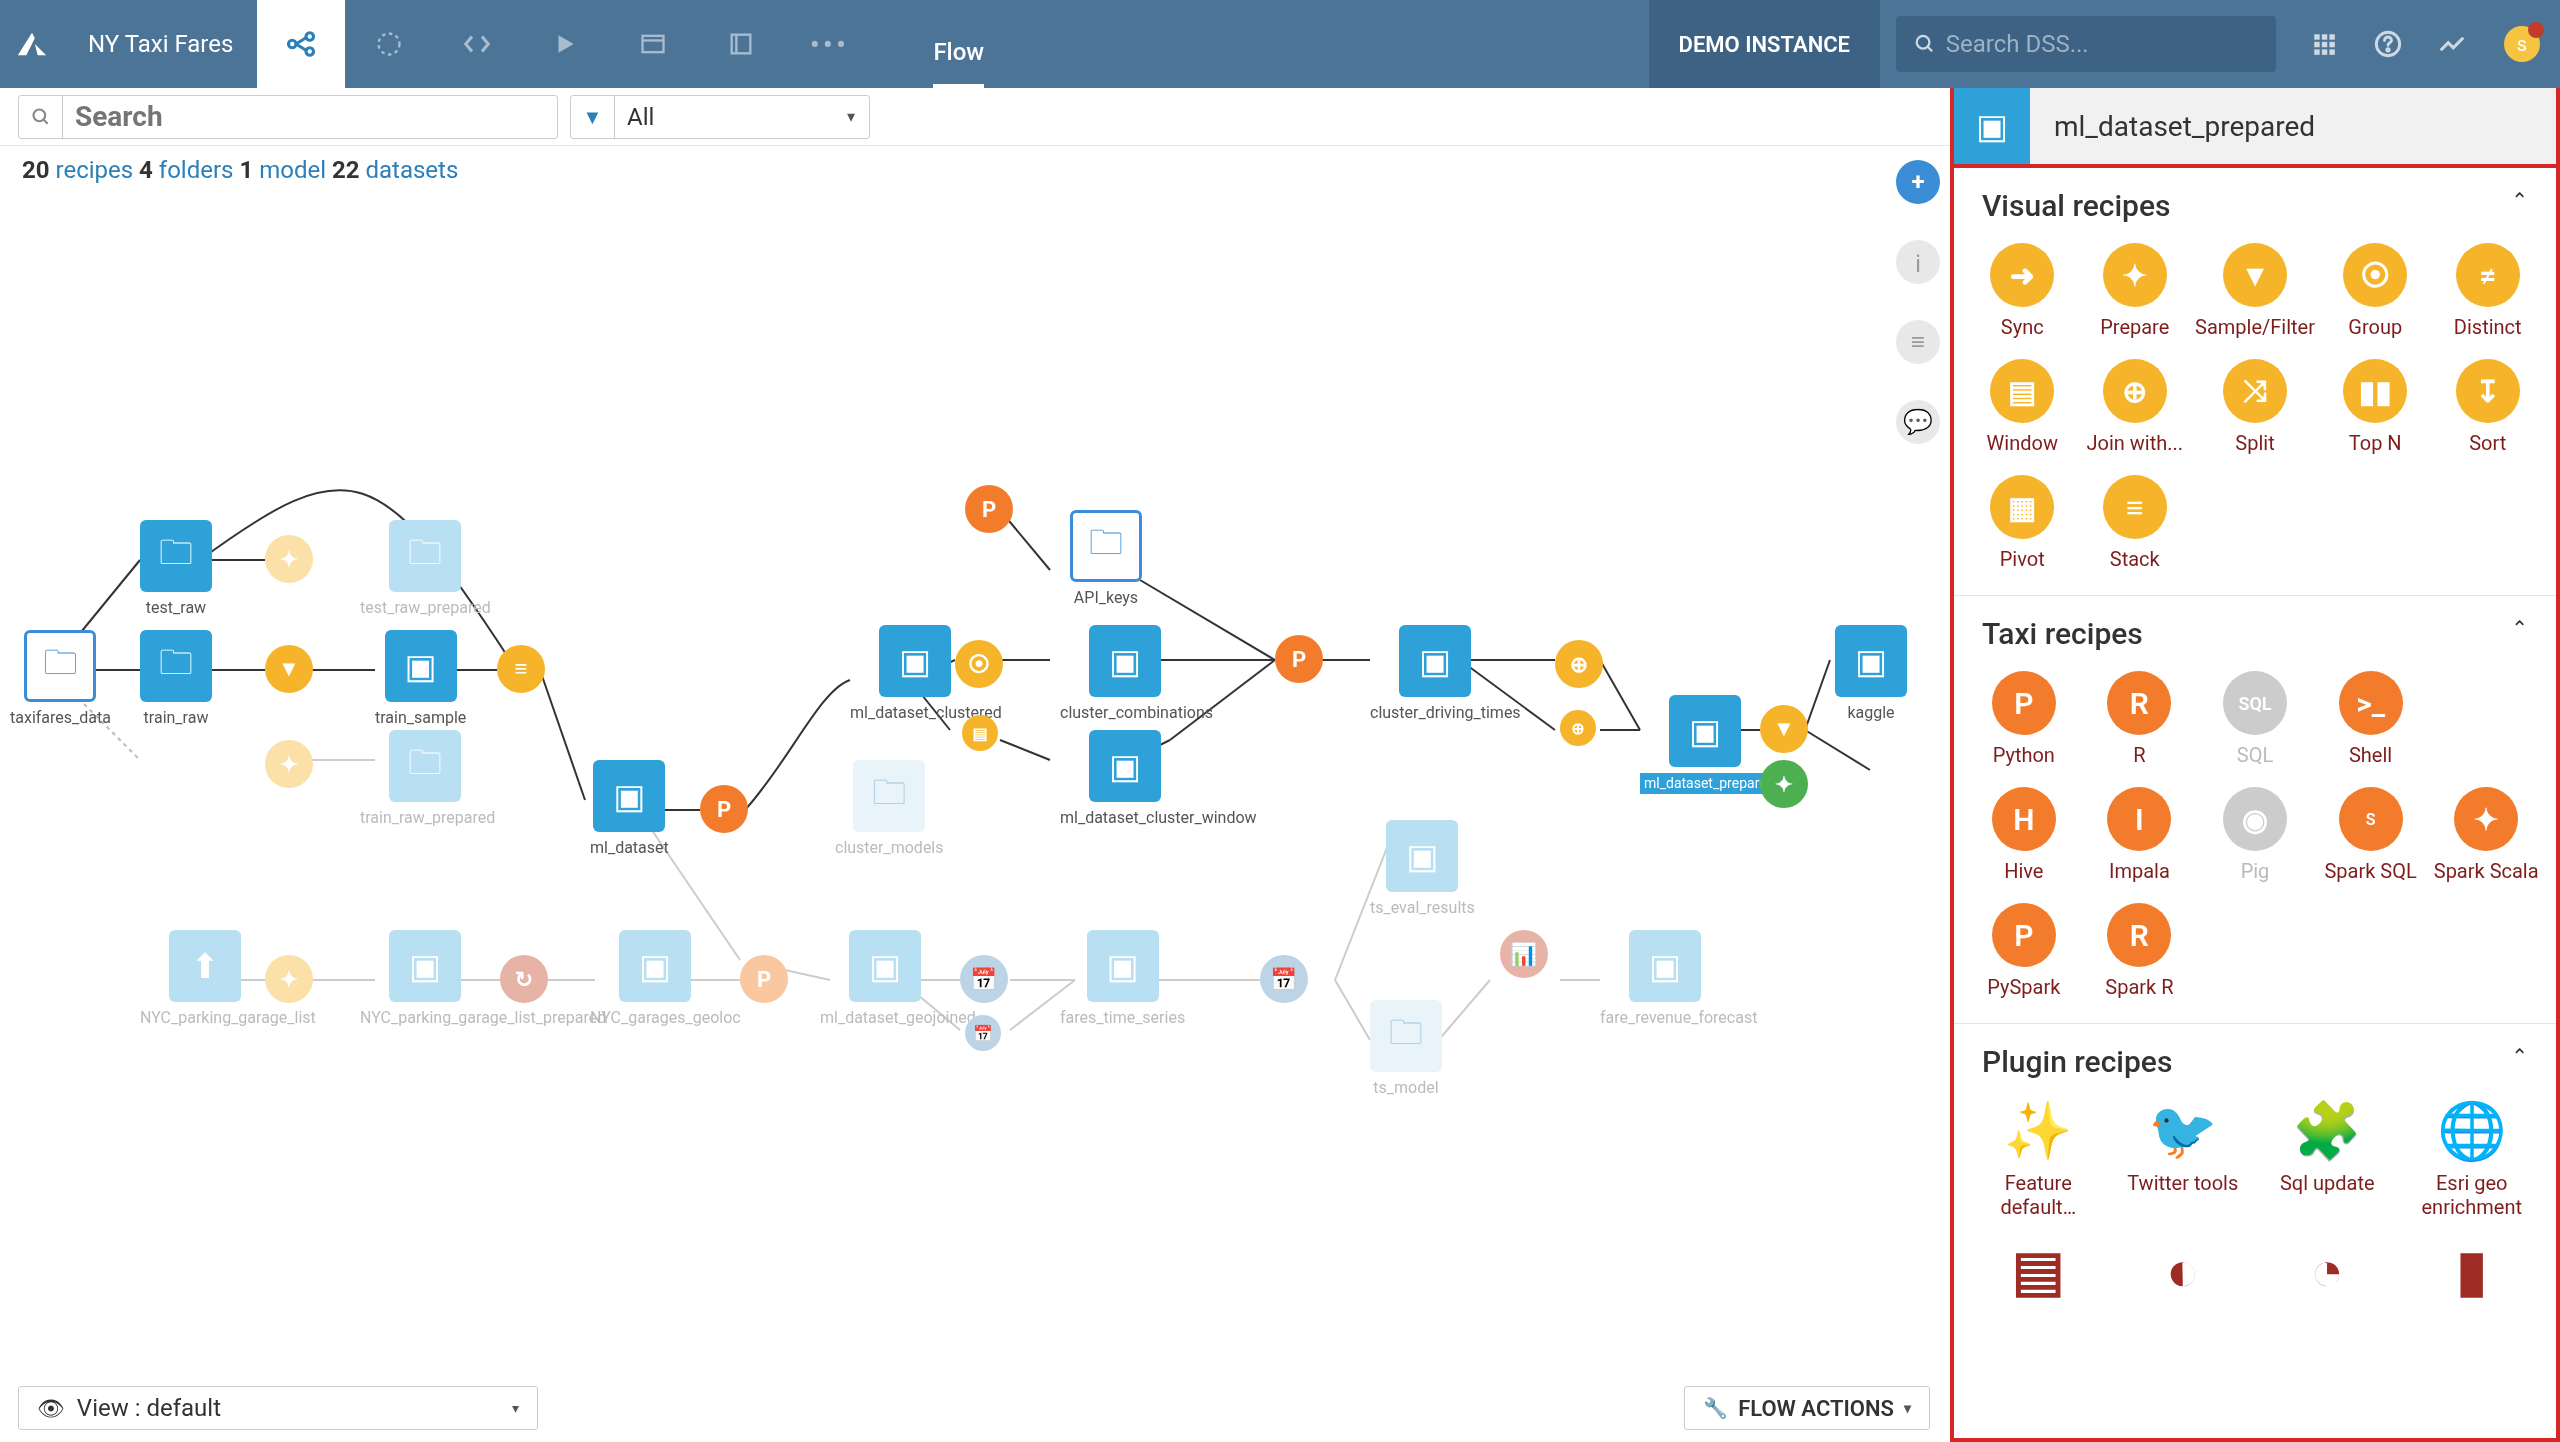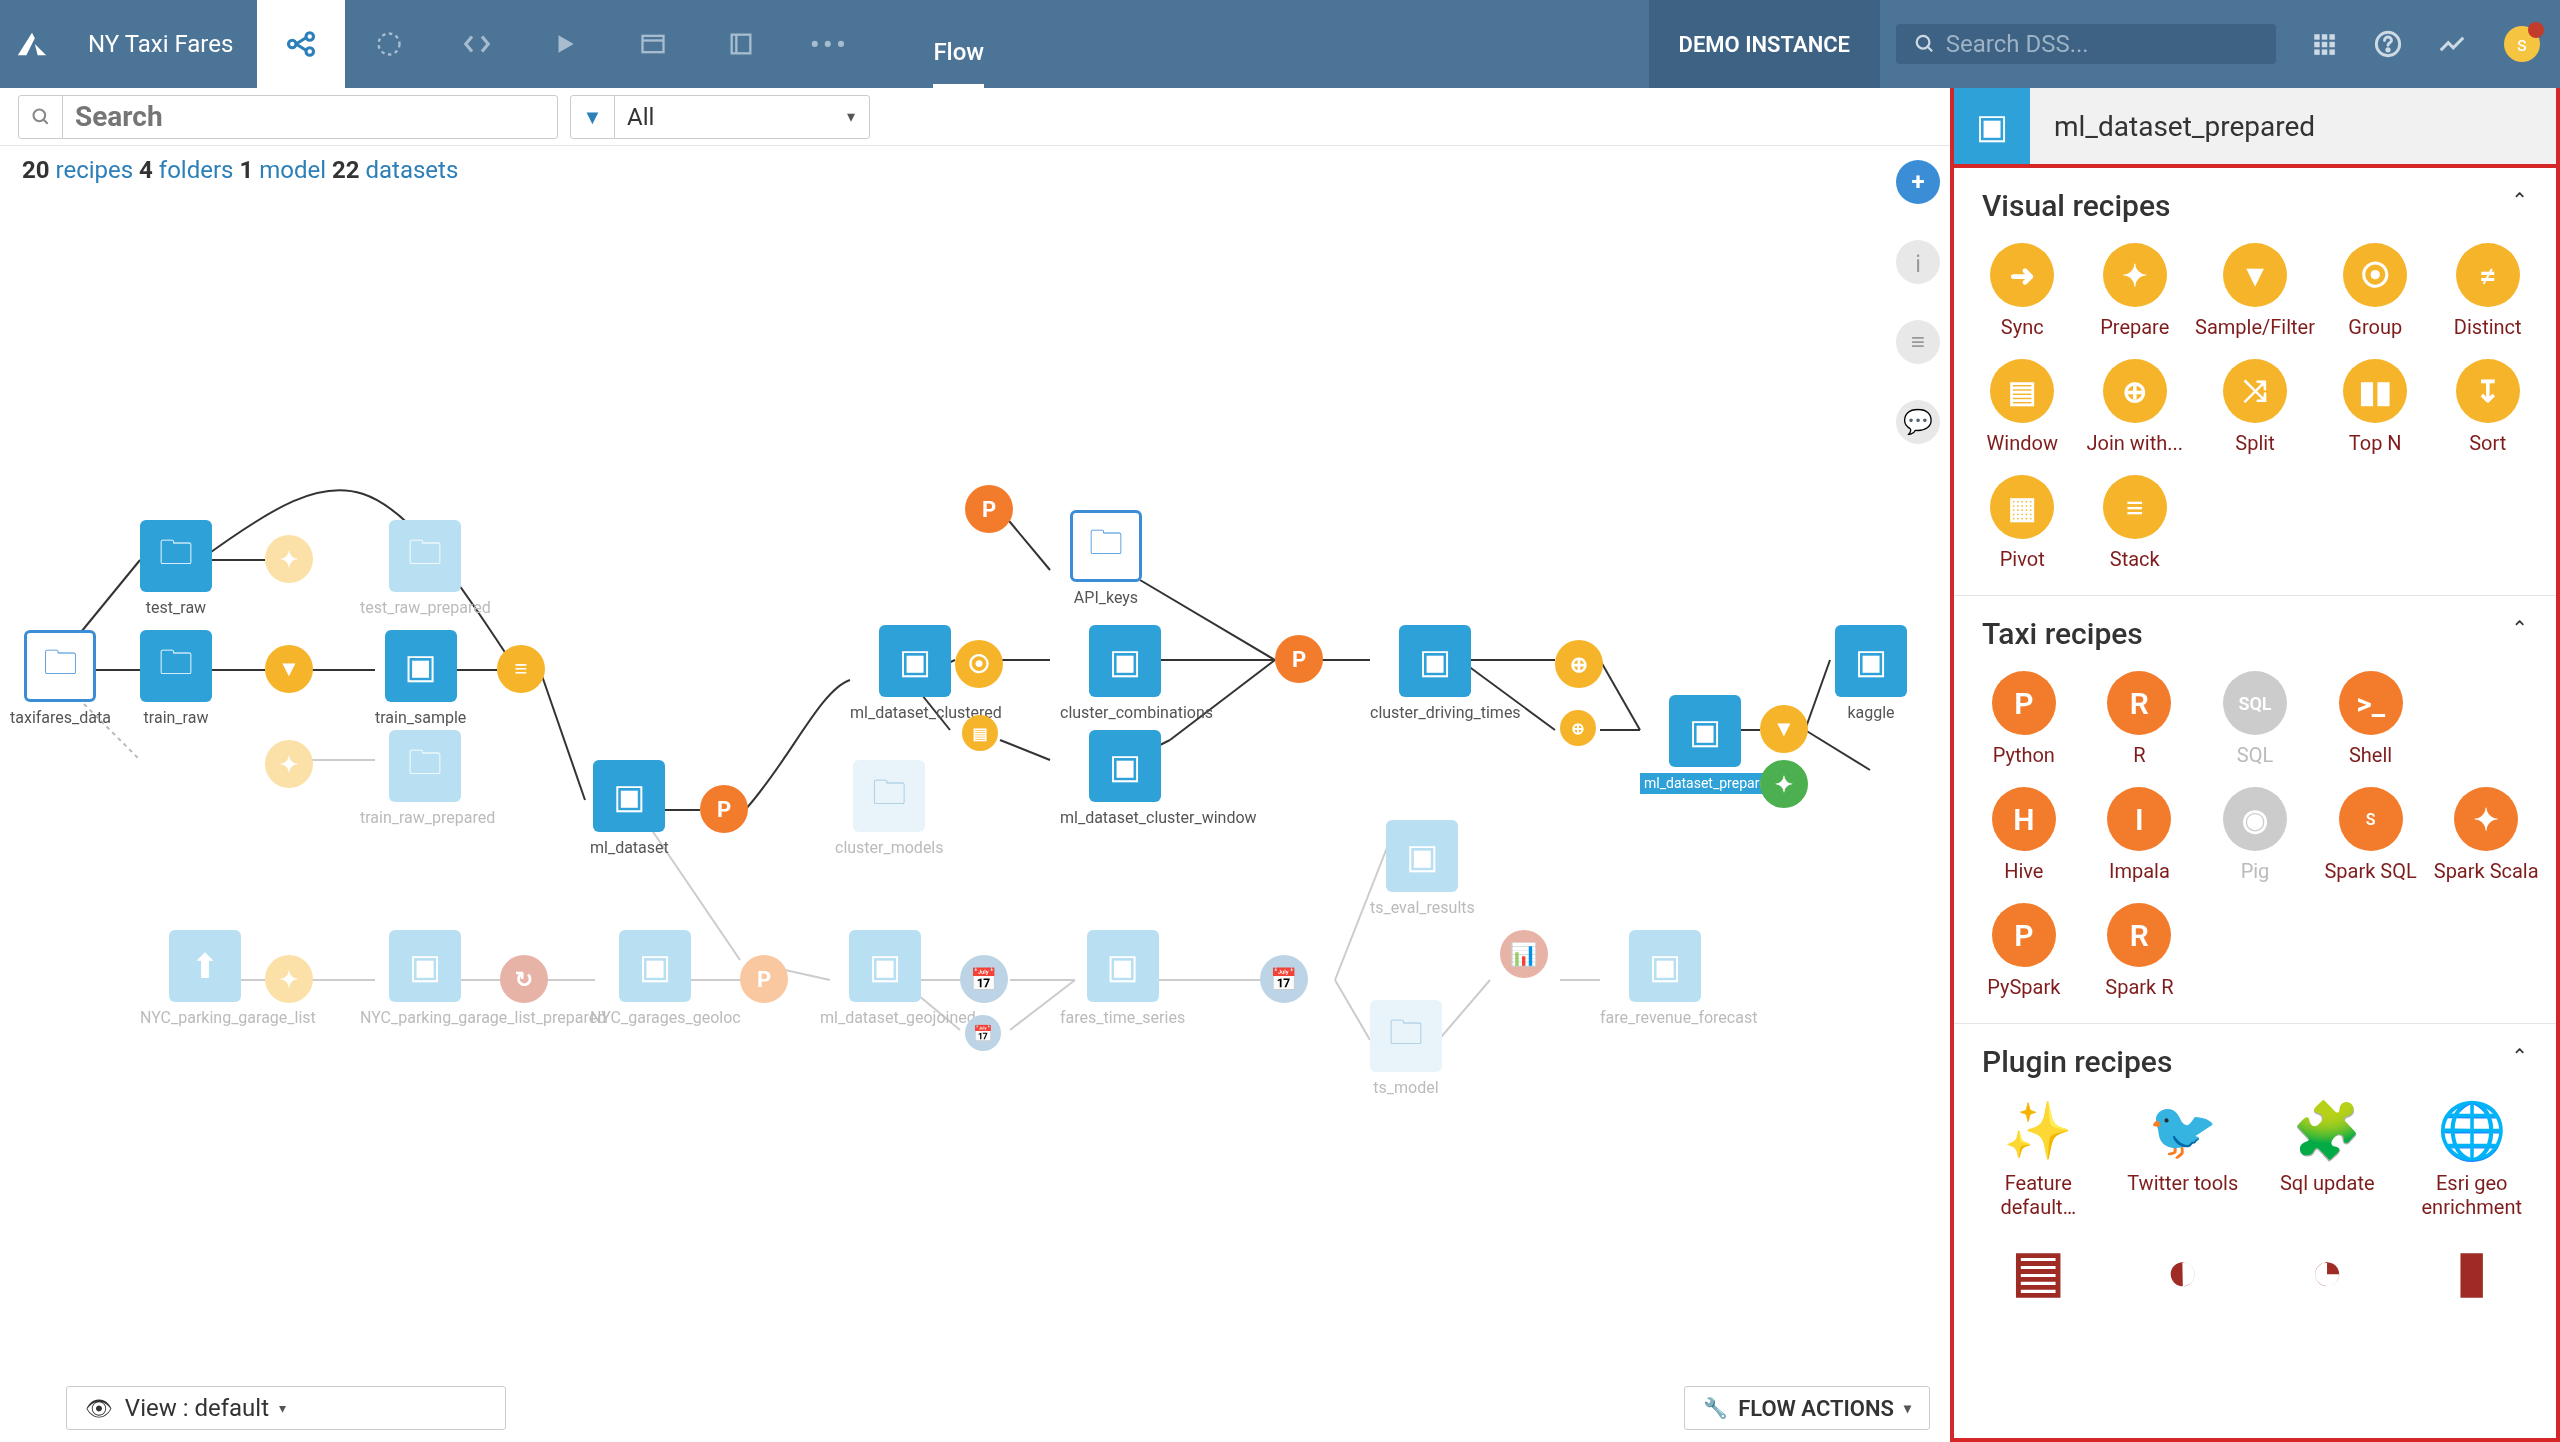--- a/index.html
+++ b/index.html
@@ -8,21 +8,21 @@
 
 .topbar { height: 88px; background: #4b7497; display: flex; align-items: center; color: #fff; font-size: 24px; }
 .topbar .logo { width: 64px; height: 88px; display: flex; align-items: center; justify-content: center; }
 .topbar .project-name { padding: 0 24px; font-weight: 400; }
 .topbar .tab-icons { display: flex; height: 88px; }
 .topbar .tab-icon { width: 88px; height: 88px; display: flex; align-items: center; justify-content: center; color: #a8bccf; cursor: pointer; }
 .topbar .tab-icon.active { background: #fff; color: #2c7fb8; }
 .topbar .tab-label { margin-left: 60px; color: #fff; font-weight: 500; border-bottom: 4px solid #fff; padding-bottom: 4px; align-self: flex-end; margin-bottom: 0; height: 50px;}
 .topbar .spacer { flex: 1; }
 .topbar .demo-badge { background: #3d6284; padding: 0 30px; height: 88px; display: flex; align-items: center; font-weight: 600; font-size: 22px; }
-.topbar .search-global { display: flex; align-items: center; background: #3d6284; height: 40px; border-radius: 4px; margin: 0 16px; padding: 0 18px; width: 380px; }
+.topbar .search-global { display: flex; align-items: center; background: #3d6284; height: 56px; border-radius: 4px; margin: 0 16px; padding: 0 18px; width: 380px; }
 .topbar .search-global input { background: transparent; border: none; color: #fff; font-size: 24px; outline: none; width: 100%; margin-left: 10px;}
 .topbar .search-global input::placeholder { color: #9db2c5; }
 .topbar .top-icon { width: 64px; height: 88px; display: flex; align-items: center; justify-content: center; color: #cdd9e3; font-size: 28px; cursor: pointer; }
 .topbar .avatar { width: 36px; height: 36px; border-radius: 50%; background: #f5c542; margin: 0 20px; position: relative; display:flex; align-items:center; justify-content:center; font-size:20px; color:#fff;}
 .topbar .avatar .dot { position: absolute; top: -4px; right: -4px; width: 16px; height: 16px; background: #c23b2b; border-radius: 50%; }
 
 
 .subbar { height: 58px; border-bottom: 1px solid #e5e5e5; display: flex; align-items: center; padding: 0 18px; gap: 12px; }
 .subbar .search-wrap { display: flex; align-items: center; border: 1px solid #ccc; border-radius: 3px; height: 44px; width: 540px; }
 .subbar .search-wrap .sicon { width: 44px; display: flex; align-items: center; justify-content: center; color: #888; border-right: 1px solid #ccc; height: 100%; }
@@ -87,21 +87,21 @@
 .recipe .ricon.orange { background: #f37b2c; }
 .recipe .ricon.gray { background: #ccc; }
 .recipe .ricon.maroon { background:transparent; color:#9e2b24; font-size:56px;}
 .recipe .rlabel { font-size: 20px; color: #7f1d1d; line-height:1.2;}
 .recipe.disabled .rlabel { color:#bbb; }
 .sep { border-top: 1px solid #e5e5e5; }
 
 
 .bottom-bar { position: absolute; bottom: 12px; left: 18px; right: 630px; display: flex; justify-content: space-between; }
 .bottom-bar .btn { border: 1px solid #ccc; border-radius: 3px; height: 44px; padding: 0 18px; display: flex; align-items: center; gap: 10px; font-size: 24px; color: #333; cursor:pointer; background:#fff;}
-.bottom-bar .btn.view { width: 440px; justify-content: flex-start; margin-left: 48px; }
+.bottom-bar .btn.view { width: 520px; justify-content: space-between; }
 .bottom-bar .btn .caret { font-size:14px; color:#555;}
 .bottom-bar .btn .eye { font-size:22px;}
 .bottom-bar .btn .wrench { font-size:20px;}
 .bottom-bar .btn.flowactions { font-weight:600; font-size:22px; }
 </style>
 </head>
 <body>
 
 <div class="topbar">
   <div class="logo">

